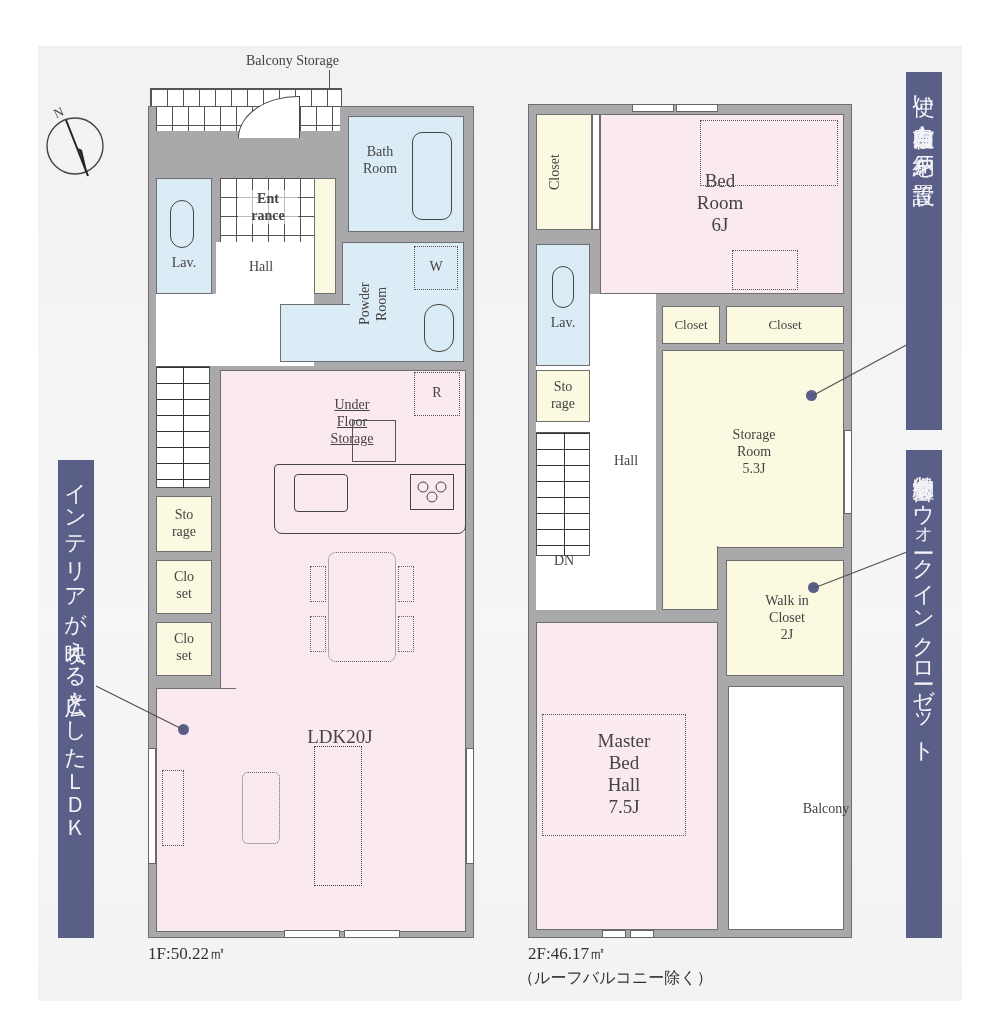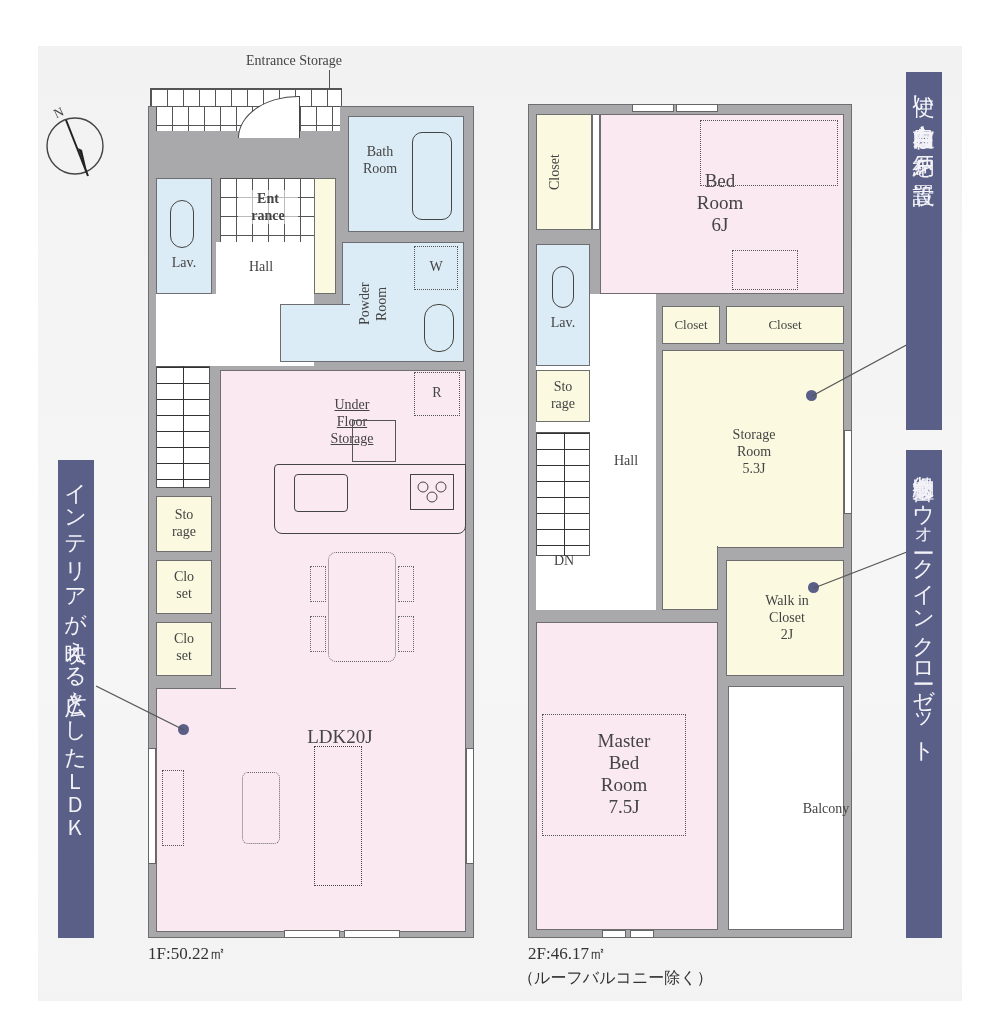--- a/index.html
+++ b/index.html
@@ -38,21 +38,21 @@
 
 <div class="abs" style="left:42px;top:108px;width:62px;height:70px;">
   <svg width="62" height="70" viewBox="0 0 62 70">
     <circle cx="33" cy="38" r="28" fill="none" stroke="#444" stroke-width="1.4"></circle>
     <line x1="24" y1="12" x2="46" y2="68" stroke="#222" stroke-width="2"></line>
     <polygon points="36,40 46,68 40,42" fill="#222"></polygon>
   </svg>
   <span class="lbl" style="left:12px;top:-4px;font-size:13px;transform:rotate(-25deg);">N</span>
 </div>
 
-<span class="lbl" style="left:246px;top:52px;font-size:14px;">Entrance Storage</span>
+<span class="lbl" style="left:246px;top:52px;font-size:14px;">Balcony Storage</span>
 <div class="abs" style="left:329px;top:70px;width:1px;height:170px;background:#555;"></div>
 
 <div>
 
   <div class="abs tile" style="left:150px;top:88px;width:192px;height:42px;border:1px solid #555;"></div>
 
   <div class="wall" style="left:148px;top:106px;width:326px;height:832px;"></div>
 
   <div class="abs tile" style="left:156px;top:106px;width:184px;height:25px;"></div>
 
@@ -188,21 +188,21 @@
 
   <div class="room yellow" style="left:726px;top:560px;width:118px;height:116px;"></div>
   <span class="lbl" style="left:740px;top:592px;width:94px;">Walk in
 Closet
 2J</span>
   <div class="dot" style="left:808px;top:582px;"></div>
 
   <div class="room pink" style="left:536px;top:622px;width:182px;height:308px;"></div>
   <span class="lbl big" style="left:574px;top:730px;width:100px;">Master
 Bed
-Room
+Hall
 7.5J</span>
   <div class="abs" style="left:542px;top:714px;width:144px;height:122px;border:1.3px dotted #555;"></div>
 
   <div class="room white" style="left:728px;top:686px;width:116px;height:244px;"></div>
   <span class="lbl" style="left:780px;top:800px;width:92px;">Balcony</span>
 
   <div class="win" style="left:632px;top:104px;width:42px;height:8px;"></div>
   <div class="win" style="left:676px;top:104px;width:42px;height:8px;"></div>
   <div class="win" style="left:602px;top:930px;width:24px;height:8px;"></div>
   <div class="win" style="left:630px;top:930px;width:24px;height:8px;"></div>

